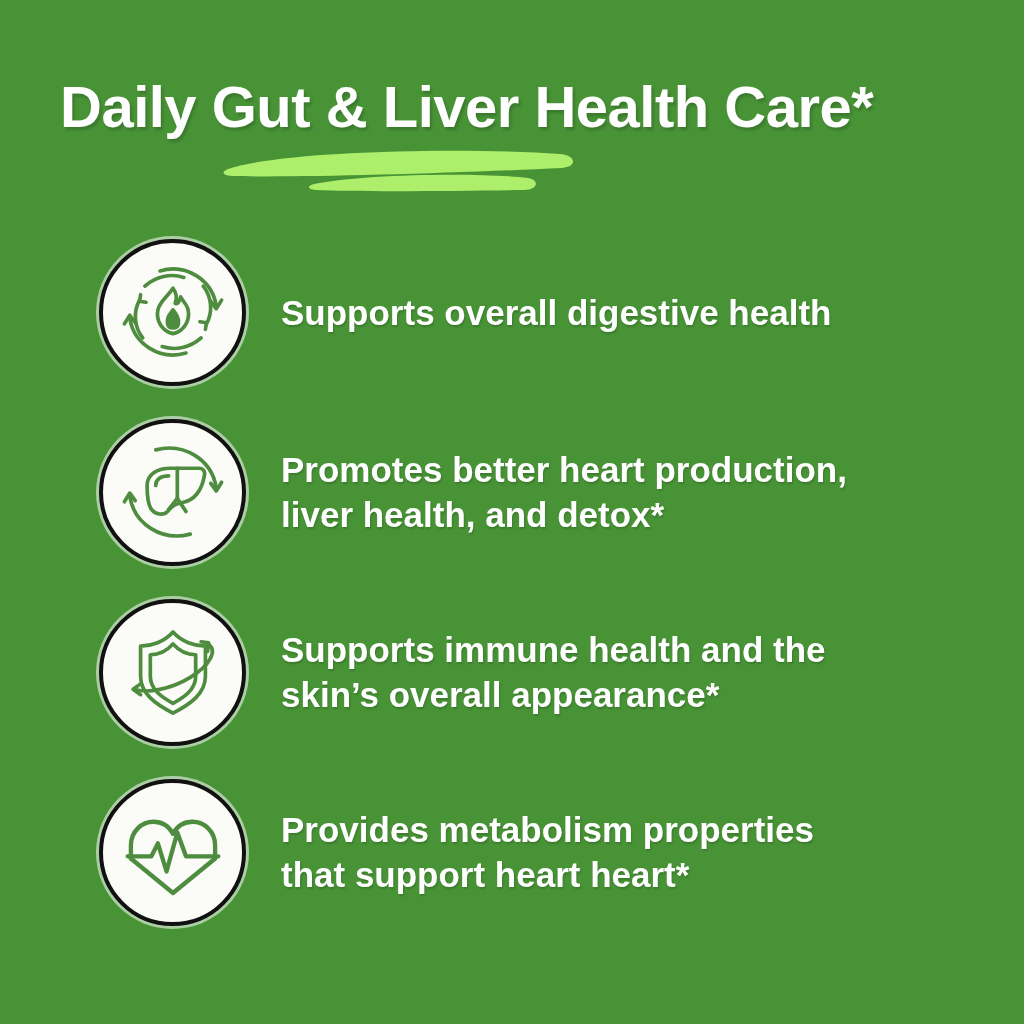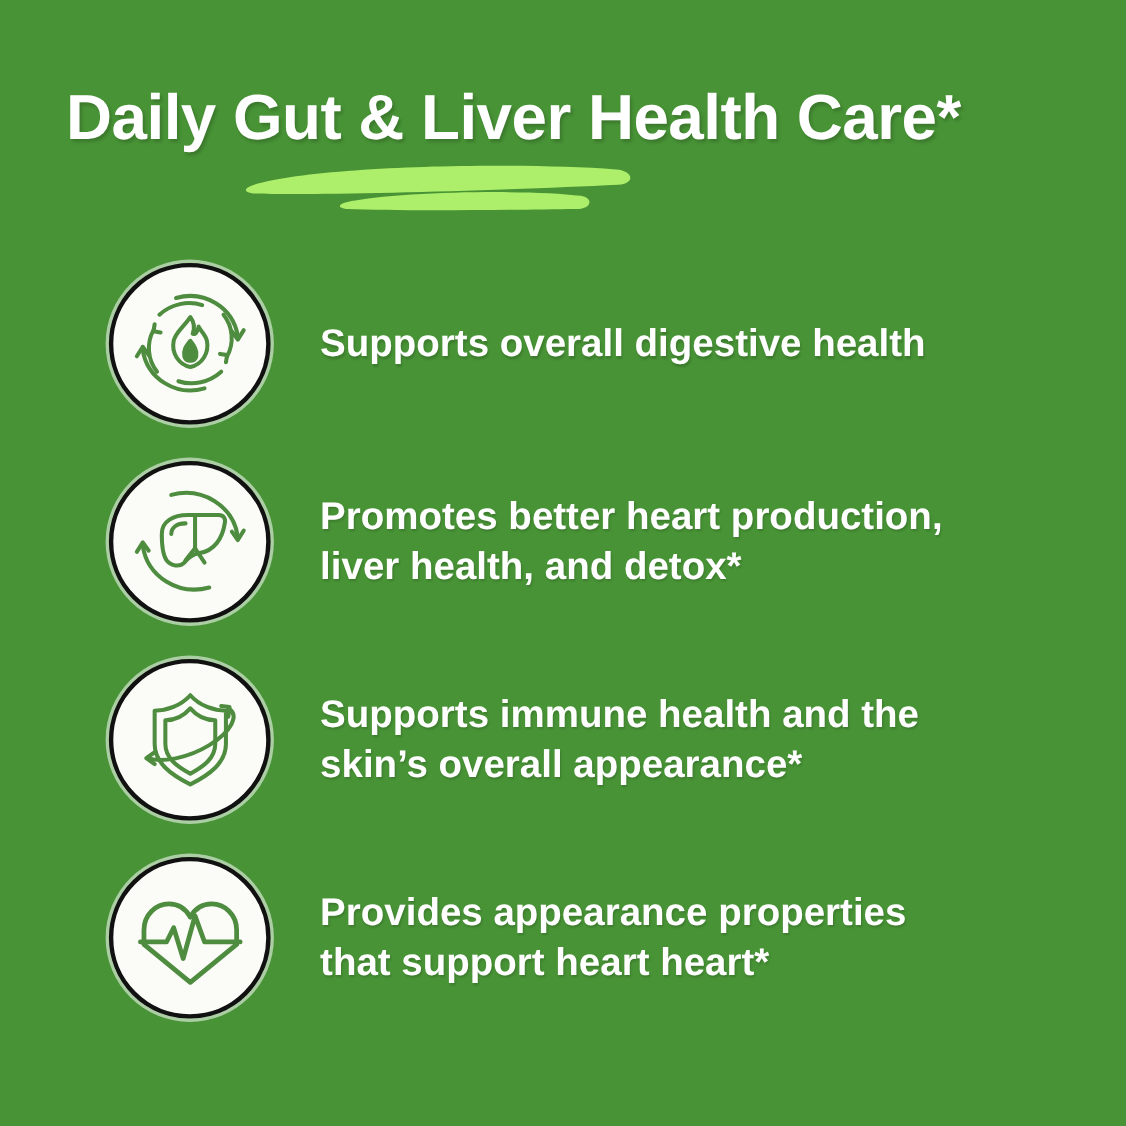--- a/index.html
+++ b/index.html
@@ -79,21 +79,21 @@
     align-items: center;
     justify-content: center;
     box-shadow: 0 0 0 3px rgba(255,255,255,0.55);
   }
   .icon-badge svg {
     display: block;
     width: 108px;
     height: 108px;
   }
   .benefit-text {
-    margin-left: 45px;
+    margin-left: 35px;
     max-width: 660px;
     font-family: "Liberation Sans", sans-serif;
     font-weight: bold;
     font-size: 35px;
     line-height: 45px;
     color: #ffffff;
     text-shadow: 1px 2px 2px rgba(0,0,0,0.16);
   }
   .benefit-text .line {
     display: block;
@@ -192,19 +192,19 @@
           <path d="M11 56 L11 44 C11 31, 21 22, 32 22 C40 22, 46 26, 50 33"></path>
 
           <path d="M89 56 L89 44 C89 31, 79 22, 68 22 C60 22, 54 26, 50 33"></path>
 
           <path d="M11 56 L50 88 L89 56"></path>
 
           <path d="M8 54 L30 54 L36 42 L44 68 L54 32 L62 54 L92 54"></path>
         </svg>
       </div>
       <div class="benefit-text">
-        <span class="line">Provides appearance properties</span>
+        <span class="line">Provides metabolism properties</span>
         <span class="line">that support heart heart*</span>
       </div>
     </div>
 
   </div>
 </div>
 
 </body></html>

